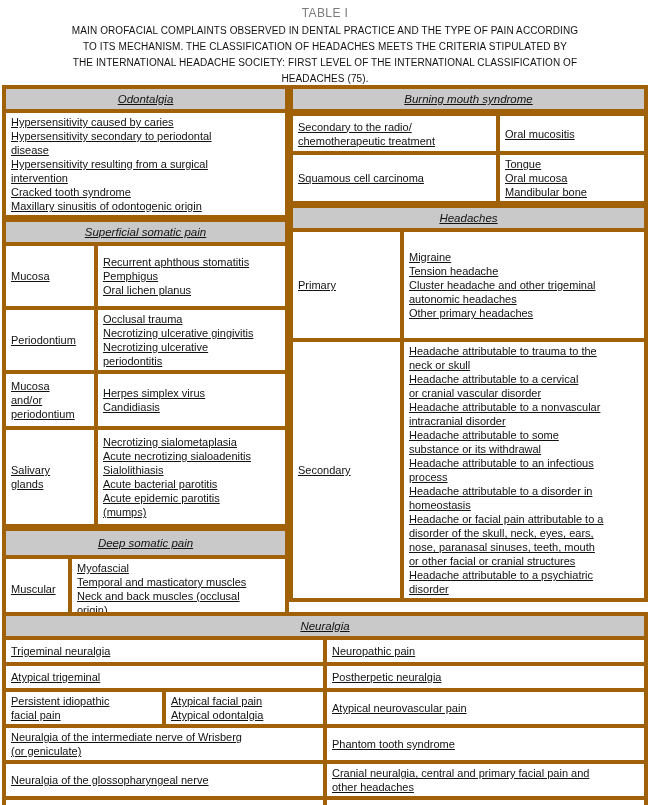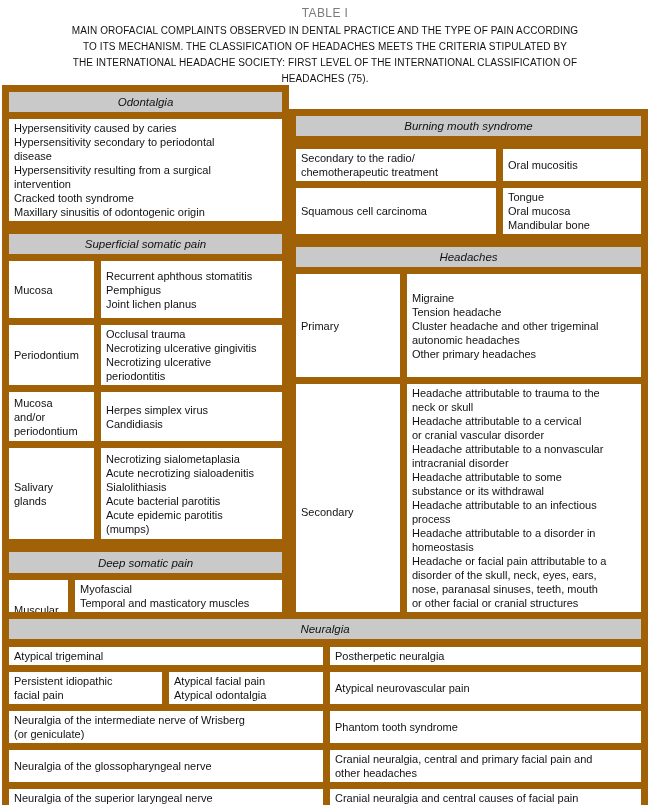--- a/index.html
+++ b/index.html
@@ -5,27 +5,27 @@
   html,body{margin:0;padding:0;background:#ffffff;}
   .page{
     position:relative;width:650px;height:805px;background:#ffffff;
     font-family:"Liberation Sans", sans-serif;color:#141414;overflow:hidden;
   }
   .title-block{position:absolute;top:6px;left:0;width:650px;text-align:center;}
   .table-label{font-size:12px;color:#7b7b7b;margin-bottom:3px;letter-spacing:.4px;}
   .caption{font-size:10px;line-height:16px;white-space:pre-line;color:#121212;letter-spacing:.1px;}
 
   table{border-collapse:collapse;table-layout:fixed;width:100%;}
-  td{border:7px solid #a16207;font-size:11px;line-height:14px;padding:2px 5px;
-     vertical-align:middle;color:#121212;}
+  td{border:4px solid #a16207;font-size:11px;line-height:14px;padding:2px 5px;
+     vertical-align:middle;color:#121212;text-decoration:underline;}
   .hdr{background:#c9c9c9;font-style:italic;text-align:center;font-size:11.5px;padding:3px 4px;}
   .pre{white-space:pre-line;overflow:hidden;}
 
   .col-left{position:absolute;left:2px;top:85px;width:287px;}
-  .col-right{position:absolute;left:289px;top:85px;width:359px;margin-top:24px;}
+  .col-right{position:absolute;left:289px;top:85px;width:359px;}
   .neuralgia-wrap{position:absolute;left:2px;top:612px;width:646px;}
   .col-left table + table,.col-right table + table{margin-top:-1px;}
 </style>
 </head>
 <body>
 
 <div class="page">
 
   <div class="title-block">
     <div class="table-label">TABLE I</div>
@@ -60,21 +60,21 @@
           <col>
         </colgroup>
       <tbody>
           <tr style="height:16px">
         <td class="hdr" colspan="2">Superficial somatic pain</td>
       </tr>
       <tr style="height:64px">
         <td class="pre">Mucosa</td>
         <td class="pre">Recurrent aphthous stomatitis
 Pemphigus
-Joint lichen planus</td>
+Oral lichen planus</td>
       </tr>
       <tr style="height:64px">
         <td class="pre">Periodontium</td>
         <td class="pre">Occlusal trauma
 Necrotizing ulcerative gingivitis
 Necrotizing ulcerative
 periodontitis</td>
       </tr>
       <tr style="height:56px">
         <td class="pre">Mucosa
@@ -195,20 +195,24 @@
       <colgroup>
           <col style="width:160px">
           <col style="width:161px">
           <col>
         </colgroup>
       <tbody>
           <tr style="height:20px">
         <td class="hdr" colspan="3">Neuralgia</td>
       </tr>
       <tr style="height:26px">
+        <td colspan="2" class="pre">Trigeminal neuralgia</td>
+        <td class="pre">Neuropathic pain</td>
+      </tr>
+      <tr style="height:26px">
         <td colspan="2" class="pre">Atypical trigeminal</td>
         <td class="pre">Postherpetic neuralgia</td>
       </tr>
       <tr style="height:30px">
         <td class="pre">Persistent idiopathic
 facial pain</td>
         <td class="pre">Atypical facial pain
 Atypical odontalgia</td>
         <td class="pre">Atypical neurovascular pain</td>
       </tr>

